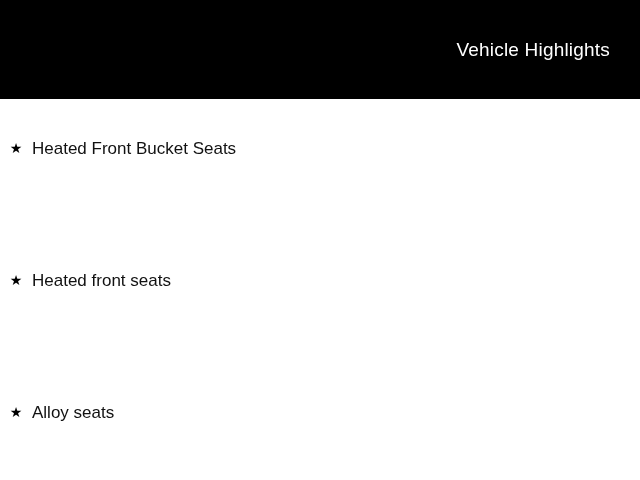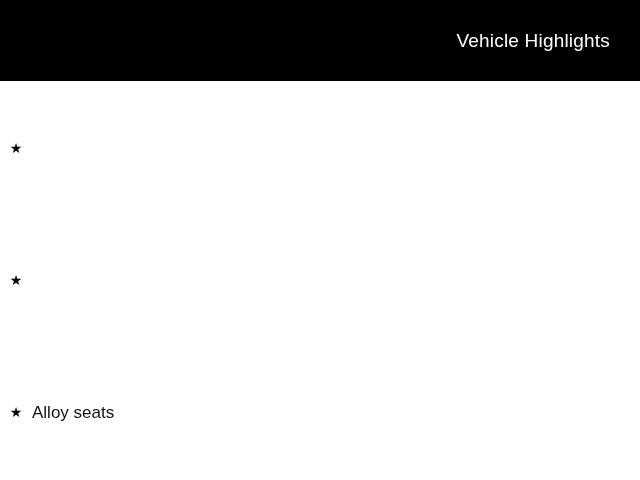--- a/index.html
+++ b/index.html
@@ -17,21 +17,21 @@
     position: relative;
     width: 640px;
     height: 480px;
     background: #ffffff;
   }
   .header-bar {
     position: absolute;
     top: 0;
     left: 0;
     width: 640px;
-    height: 81px;
+    height: 99px;
     background: #000000;
     display: flex;
     align-items: center;
     justify-content: flex-end;
     box-sizing: border-box;
     padding-right: 30px;
   }
   .header-title {
     color: #ffffff;
     font-size: 19px;
@@ -84,24 +84,26 @@
 <div class="page">
 
   <div class="header-bar">
     <span class="header-title">Vehicle Highlights</span>
   </div>
 
   <ul class="highlights">
 
     <li class="highlight-item item-0">
       <span class="bullet-icon">★</span>
+      <span class="item-label">Heated Front Bucket Seats</span>
     </li>
 
     <li class="highlight-item item-1">
       <span class="bullet-icon">★</span>
+      <span class="item-label">Heated front seats</span>
     </li>
 
     <li class="highlight-item item-2">
       <span class="bullet-icon">★</span>
       <span class="item-label">Alloy seats</span>
     </li>
 
   </ul>
 
 </div>

